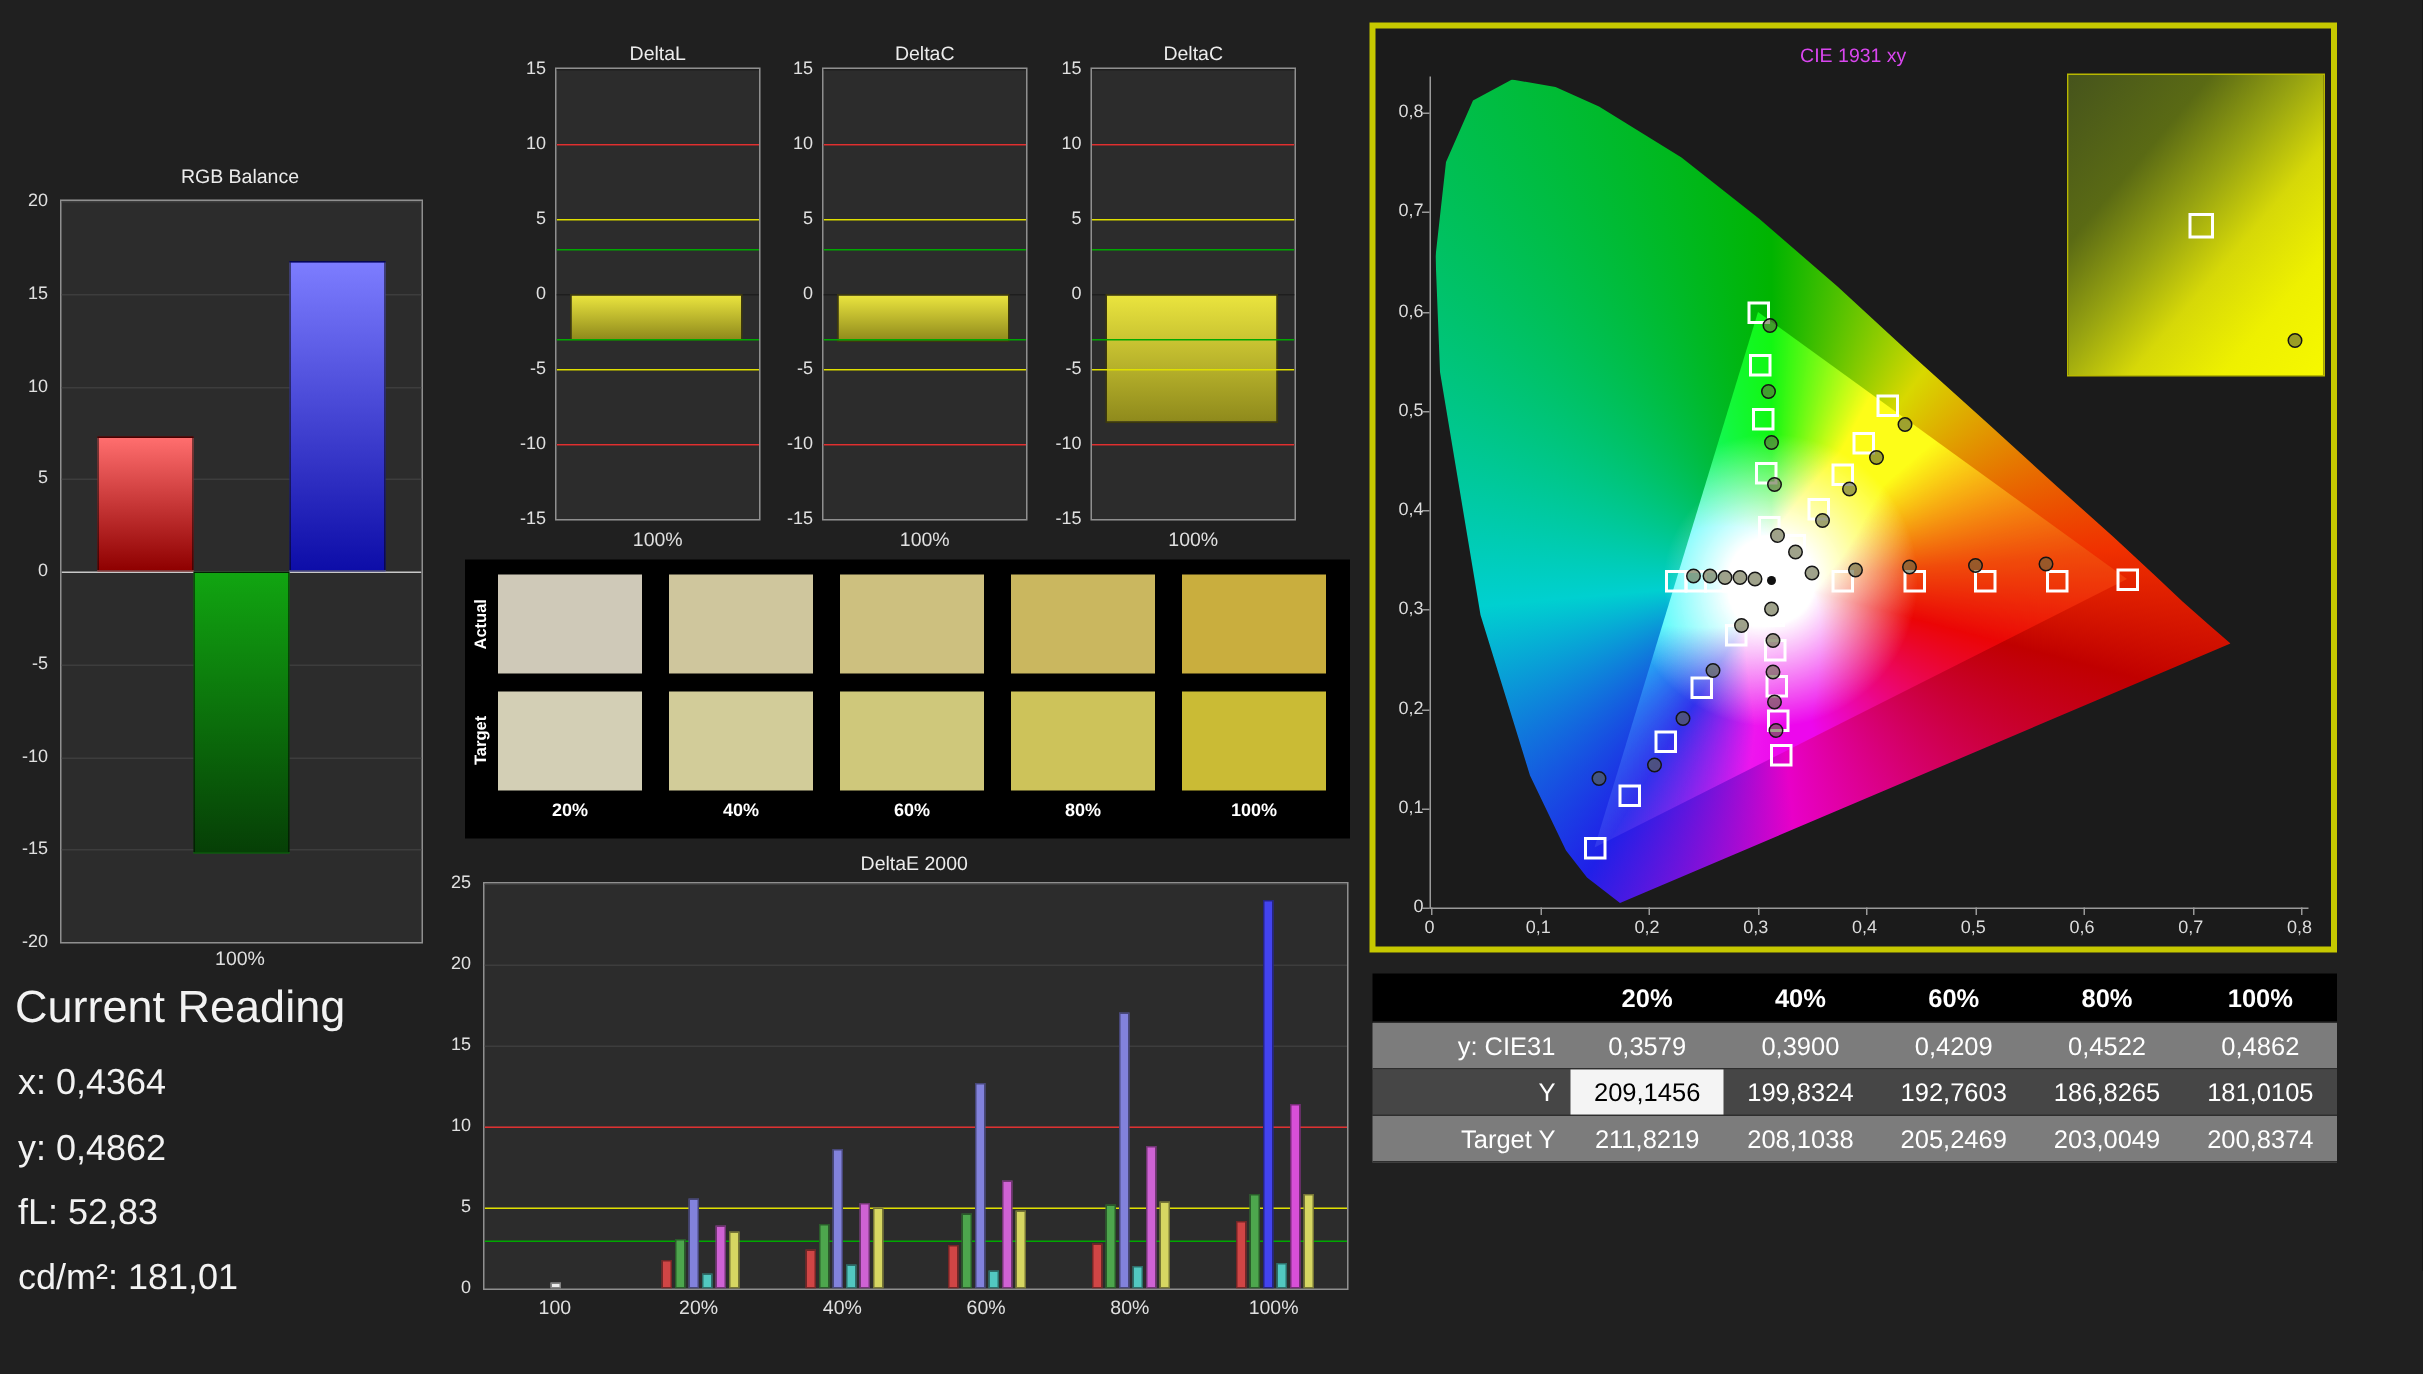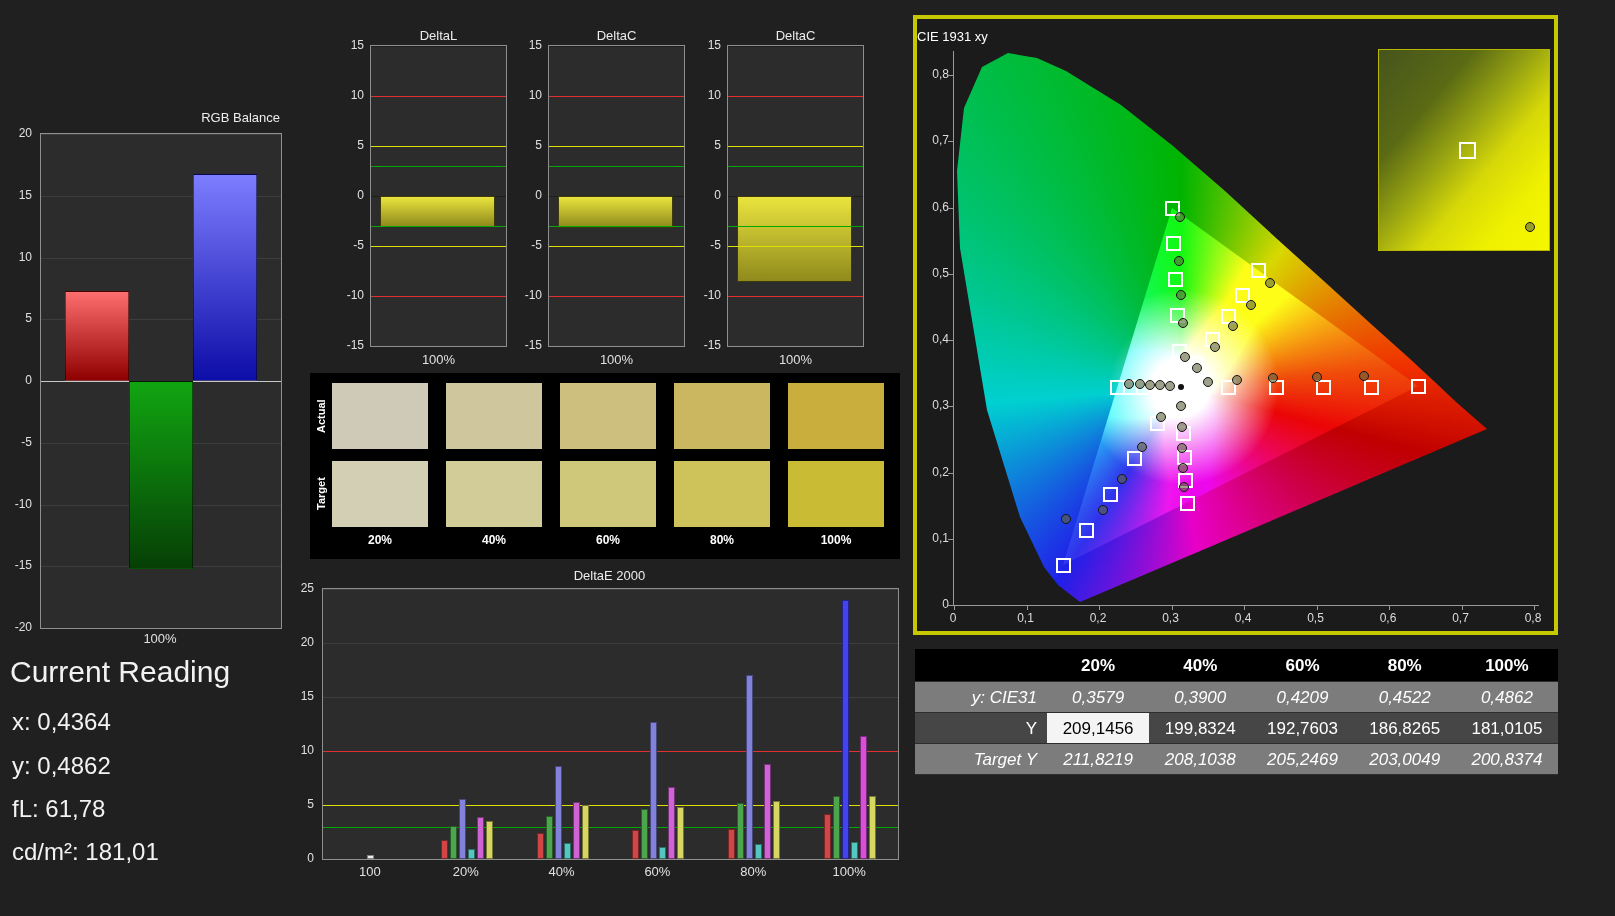--- a/index.html
+++ b/index.html
@@ -11,21 +11,21 @@
   .chart-title{position:absolute;font-size:13px;color:#ececec;text-align:center;}
   .chart-xlabel{position:absolute;font-size:13px;color:#e0e0e0;text-align:center;}
   .plot{position:absolute;background:#2c2c2c;border:1px solid #8f8f8f;overflow:hidden;}
   .hline{position:absolute;left:0;right:0;height:1px;}
   .vbar{position:absolute;border:1px solid rgba(0,0,0,.5);box-sizing:border-box;}
   .ycol{position:absolute;}
   .ylab{position:absolute;right:4px;font-size:12px;color:#e0e0e0;line-height:14px;}
   .xlab{position:absolute;width:80px;text-align:center;font-size:13px;color:#e0e0e0;}
 
   
-  .rgb-title{left:40px;top:110px;width:240px;text-align:right;}
+  .rgb-title{left:40px;top:110px;width:240px;}
   .rgb-ycol{left:4px;top:133px;width:32px;height:496px;}
   .rgb-plot{left:40px;top:133px;width:240px;height:494px;}
   .rgb-xlabel{left:40px;top:631px;width:240px;}
 
   
   .cr-title{position:absolute;left:10px;top:655px;font-size:30px;color:#f2f2f2;}
   .cr-line{position:absolute;left:12px;font-size:24px;color:#f2f2f2;}
 
   
   .delta-chart{position:absolute;top:28px;width:172px;height:345px;}
@@ -45,21 +45,21 @@
 
   
   .de-title{left:322px;top:568px;width:575px;}
   .de-ycol{left:288px;top:588px;width:30px;height:272px;}
   .de-plot{left:322px;top:588px;width:575px;height:270px;}
   .de-xrow{position:absolute;left:322px;top:864px;width:575px;height:16px;}
   .debar{position:absolute;bottom:0;width:7px;border:1px solid rgba(0,0,0,.45);box-sizing:border-box;}
 
   
   .cie-panel{position:absolute;left:913px;top:15px;width:637px;height:612px;background:#1b1b1b;border:4px solid #c6c800;}
-  .cie-title{position:absolute;left:0;top:10px;width:100%;font-size:13px;color:#ffffff;}
+  .cie-title{position:absolute;left:0;top:10px;width:100%;text-align:center;font-size:13px;color:#d946ef;}
   .cie-canvas{position:absolute;left:36px;top:32px;width:585px;height:554px;
     border-left:1px solid #9a9a9a;border-bottom:1px solid #9a9a9a;}
   .cie-ycol{position:absolute;left:8px;top:32px;width:26px;height:558px;}
   .cie-ycol .ylab{right:2px;color:#dcdcdc;}
   .cie-xrow{position:absolute;left:36px;top:592px;width:585px;height:14px;}
   .xlab2{position:absolute;width:30px;text-align:center;font-size:12px;color:#dcdcdc;}
   .cie-locus,.cie-triangle{position:absolute;left:0;top:0;width:585px;height:554px;}
   .cie-locus{z-index:1;
     background:
       radial-gradient(circle 90px at 227px 336px, rgba(255,255,255,.85), rgba(255,255,255,0) 80%),
@@ -83,21 +83,21 @@
   .cie-inset{position:absolute;right:4px;top:30px;width:170px;height:200px;z-index:7;border:1px solid #b8b800;
     background:linear-gradient(to top left,#f6f800 0%,#eef000 20%,#d6d808 38%,#98a411 54%,#5a6a14 72%,#46541c 100%);}
   .cie-inset .sq{width:13px;height:13px;}
 
   
   .results-table{position:absolute;left:915px;top:649px;width:643px;font-size:17px;}
   .trow{display:grid;grid-template-columns:132px repeat(5,1fr);height:31px;line-height:31px;border-bottom:1px solid #2e2e2e;box-sizing:border-box;}
   .trow.thead{height:33px;line-height:33px;background:#000;}
   .thead .tcell{font-weight:700;}
   .trow.dark{background:#464646;}
-  .trow.light{background:#7c7c7c;font-style:italic;}
+  .trow.light{background:#7c7c7c;}
   .tcell{overflow:hidden;white-space:nowrap;color:#fff;}
   .tcell.label{text-align:right;padding-right:10px;}
   .tcell.vcell{text-align:center;}
   .tcell.selected{background:#f4f4f4;color:#000;}
 </style>
 </head>
 <body>
 
 <div id="app">
 
@@ -126,21 +126,21 @@
       <div class="hline" style="top: 494px; background: rgb(61, 61, 61);"></div>
       <div class="vbar" style="left: 24px; width: 64px; height: 90.155px; top: 156.845px; background: linear-gradient(rgb(255, 110, 110), rgb(143, 0, 0));"></div>
       <div class="vbar" style="left: 88px; width: 64px; height: 187.72px; top: 247px; background: linear-gradient(rgb(17, 165, 17), rgb(6, 63, 6));"></div>
       <div class="vbar" style="left: 152px; width: 64px; height: 207.48px; top: 39.52px; background: linear-gradient(rgb(125, 125, 255), rgb(13, 13, 168));"></div>
     </div>
   <div class="chart-xlabel rgb-xlabel">100%</div>
 
   <div class="cr-title">Current Reading</div>
   <div class="cr-line" style="top:708px">x: 0,4364</div>
   <div class="cr-line" style="top:752px">y: 0,4862</div>
-  <div class="cr-line" style="top:795px">fL: 61,78</div>
+  <div class="cr-line" style="top:795px">fL: 52,83</div>
   <div class="cr-line" style="top:838px">cd/m²: 181,01</div>
 
   <div class="delta-chart" style="left:334px">
     <div class="chart-title">DeltaL</div>
     <div class="ycol">
         <div class="ylab" style="top: -7px;">15</div>
         <div class="ylab" style="top: 43px;">10</div>
         <div class="ylab" style="top: 93px;">5</div>
         <div class="ylab" style="top: 143px;">0</div>
         <div class="ylab" style="top: 193px;">-5</div>

